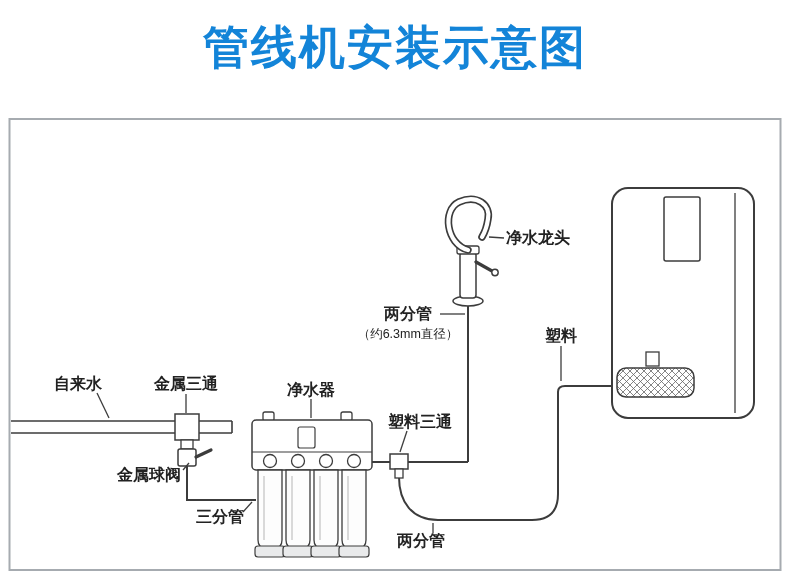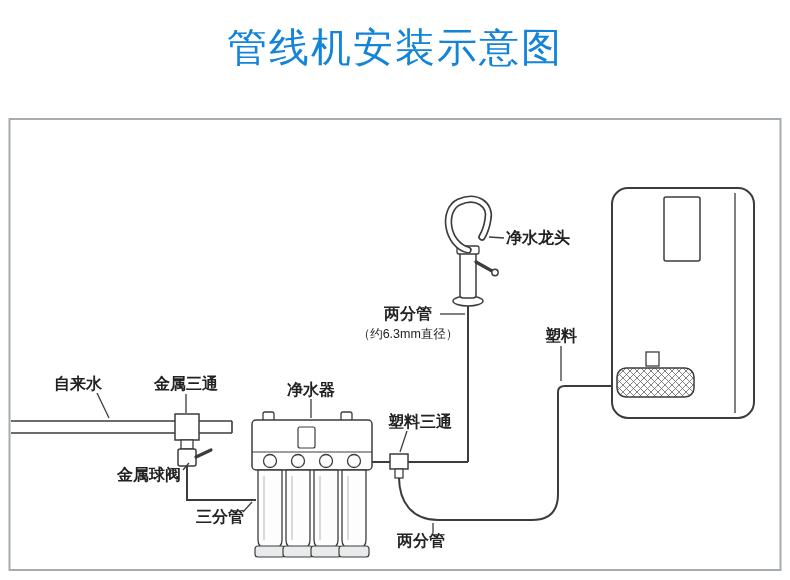--- a/index.html
+++ b/index.html
@@ -2,21 +2,21 @@
 <html><head>
 <meta charset="utf-8">
 <style>
   html,body{margin:0;padding:0;}
   body{
     width:790px;height:580px;background:#ffffff;position:relative;overflow:hidden;
     font-family:"Liberation Sans","DejaVu Sans",sans-serif;
   }
   .page-title{
     position:absolute;left:0;right:0;top:16px;height:62px;
-    text-align:center;font-size:40px;line-height:62px;font-weight:400;
+    text-align:center;font-size:46px;line-height:62px;font-weight:700;
     color:#1384d8;letter-spacing:2px;
   }
   .diagram-svg{position:absolute;left:0;top:0;}
   text{
     font-family:"Liberation Sans","DejaVu Sans",sans-serif;
     font-weight:600;font-size:16px;fill:#222222;
   }
   text.small{font-size:12.5px;font-weight:500;}
 </style>
 </head>

